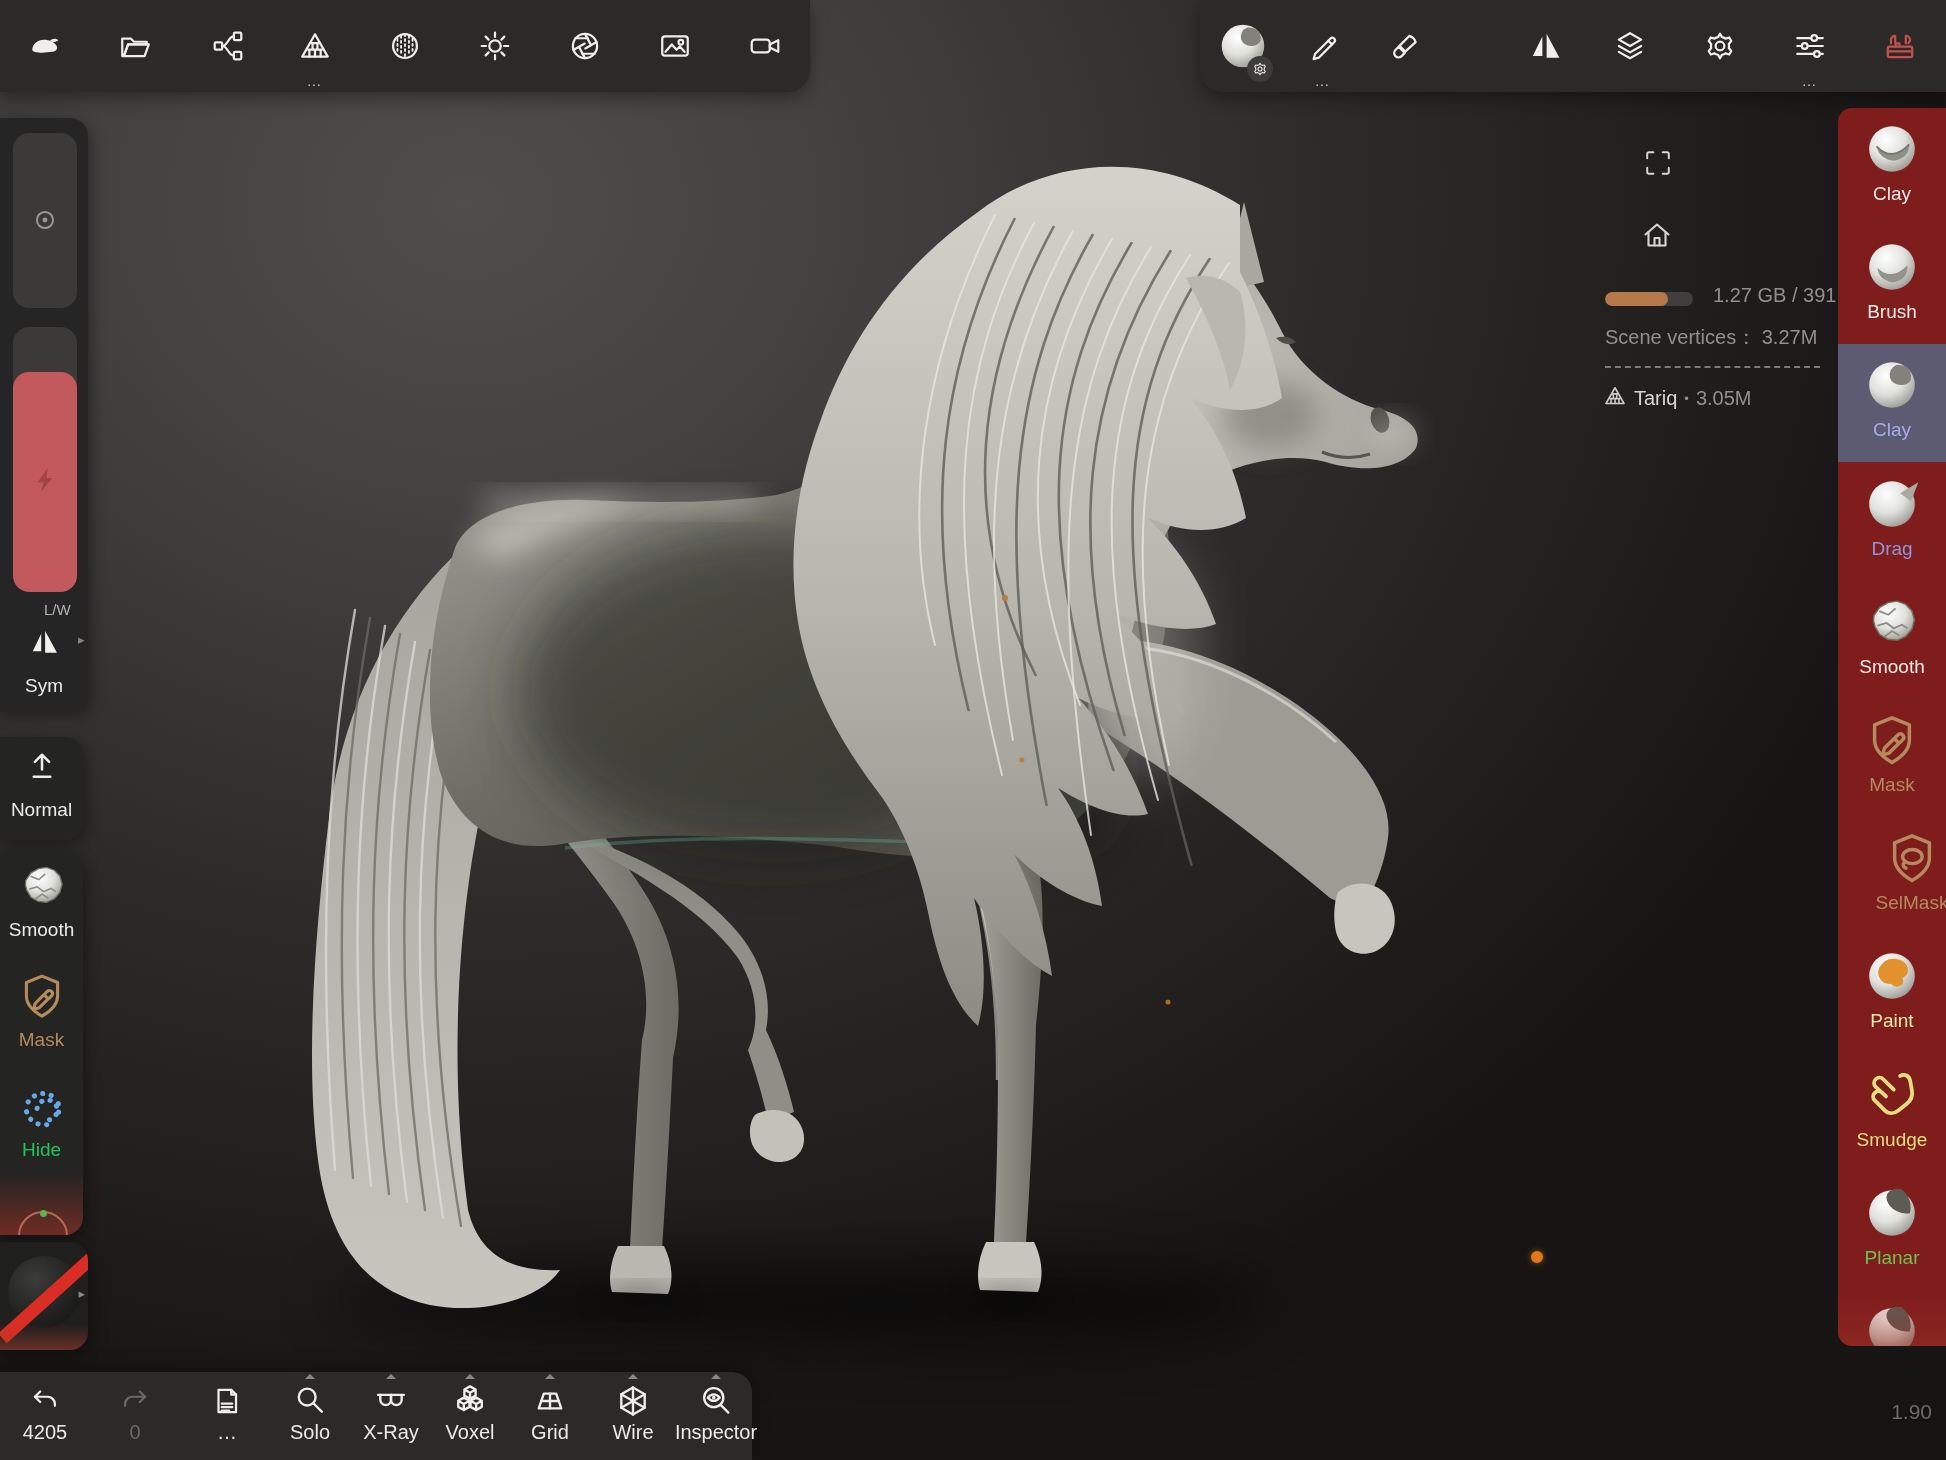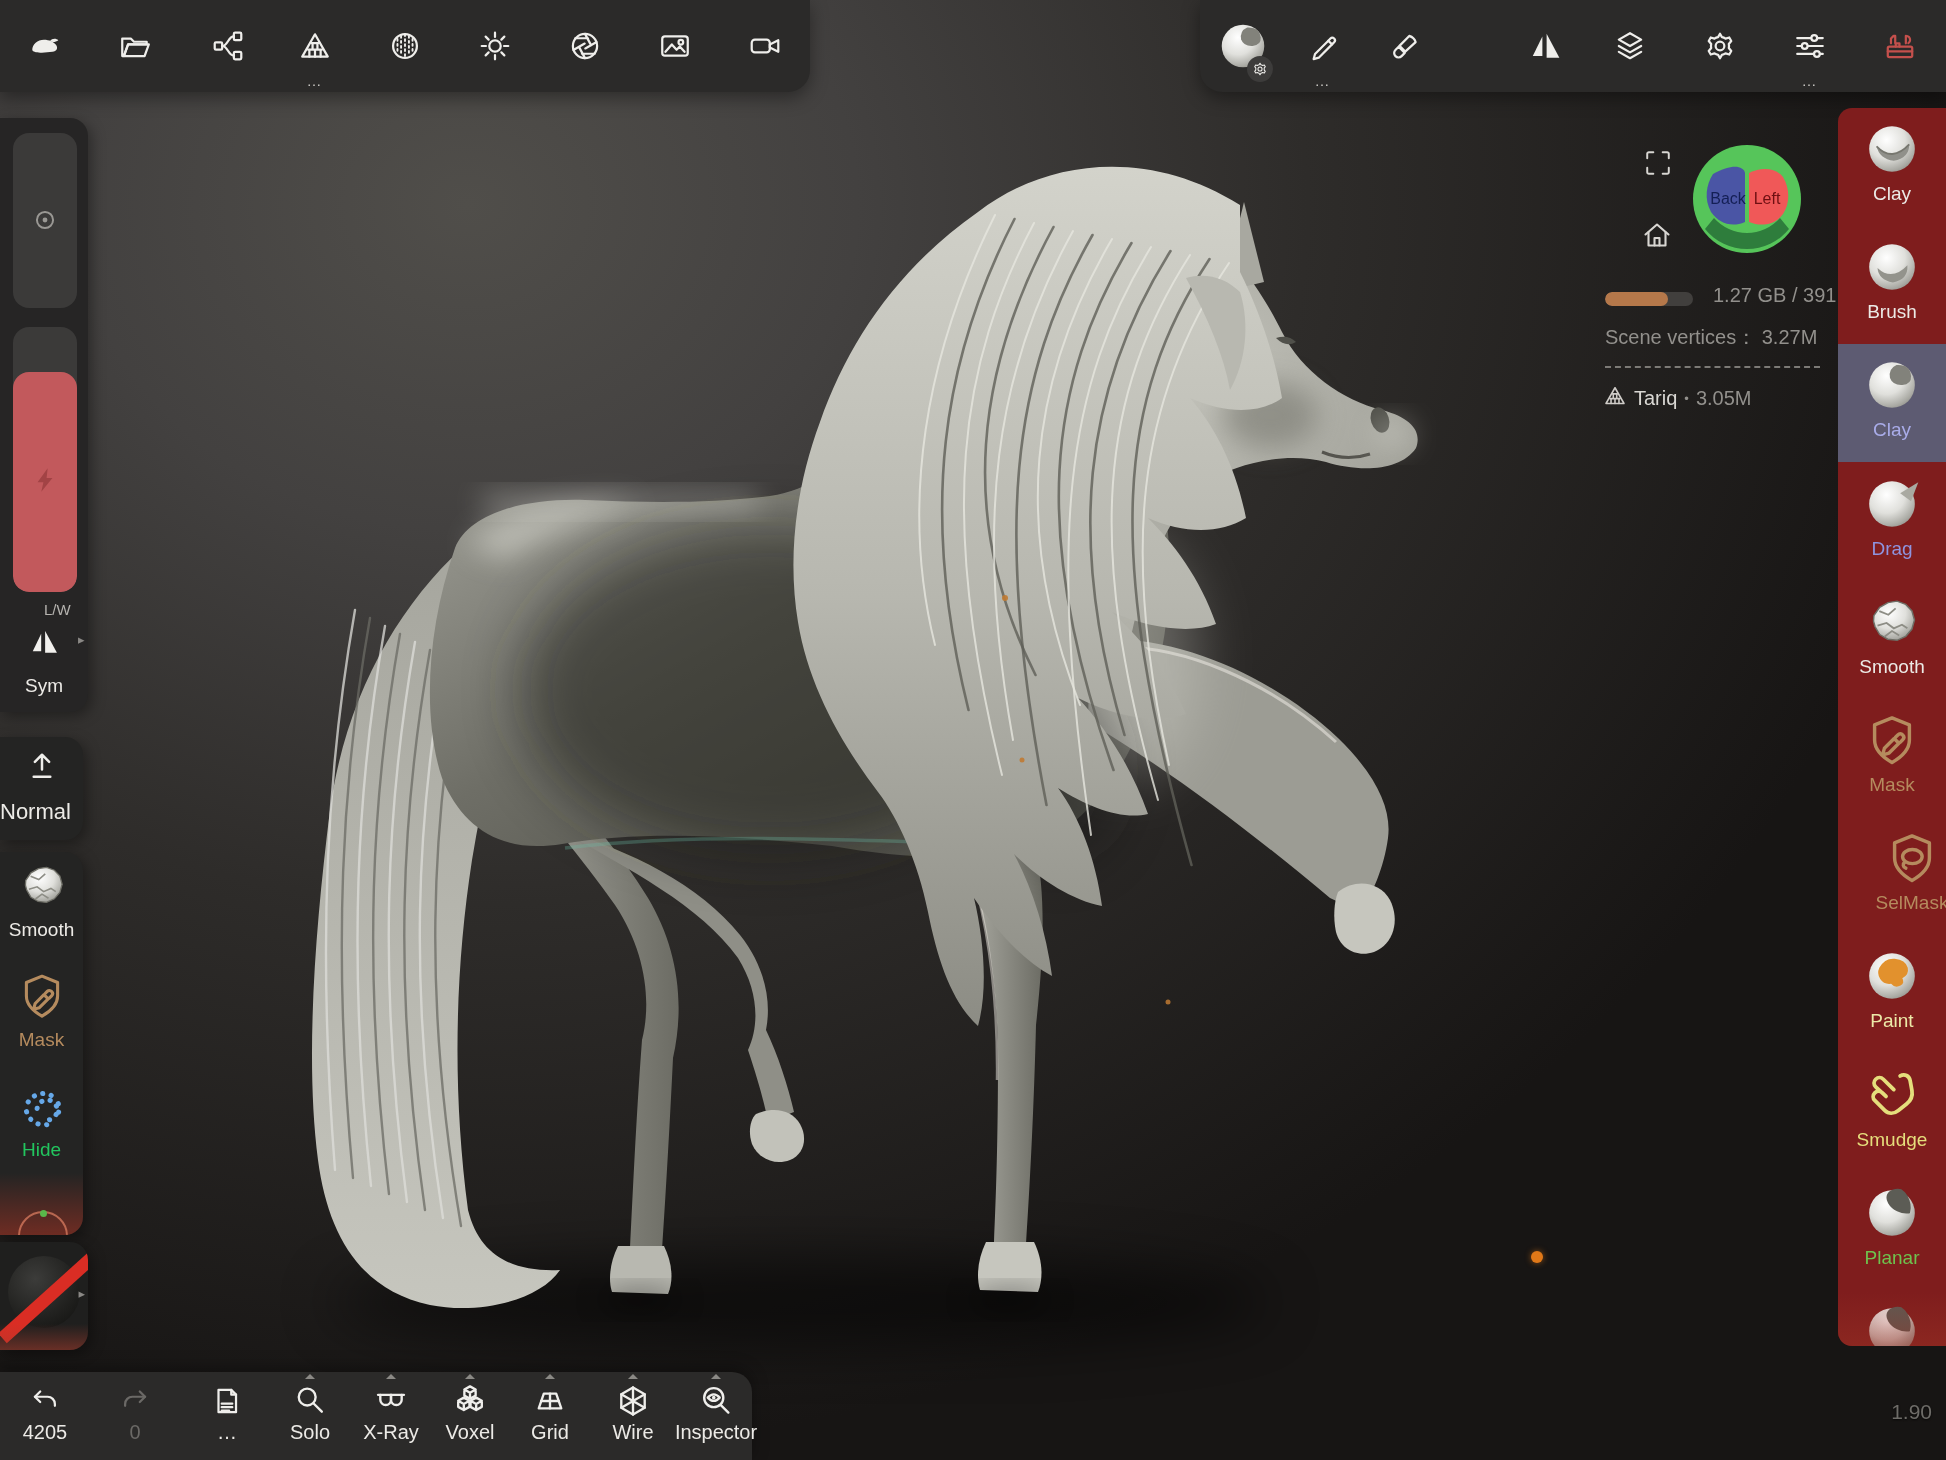--- a/index.html
+++ b/index.html
@@ -48,21 +48,21 @@
   #slRadius .sicon{position:absolute;left:0;right:0;top:72px;display:flex;justify-content:center;}
   #slStrength{top:209px;height:265px;overflow:hidden;}
   #slFill{position:absolute;left:0;right:0;bottom:0;height:220px;border-radius:16px;
     display:flex;align-items:center;justify-content:center;}
   #lwLabel{position:absolute;left:44px;top:483px;font-size:15px;color:#b5b3af;}
   #symIcon{position:absolute;left:26px;top:505px;}
   #symArrow{position:absolute;left:78px;top:514px;color:#8a8885;font-size:13px;}
   #symLabel{position:absolute;left:0;width:88px;top:557px;text-align:center;font-size:19px;color:#eceae6;}
   #panelB{top:737px;width:83px;height:103px;background:#242423;}
   #panelB .bicon{position:absolute;left:0;width:83px;top:10px;display:flex;justify-content:center;}
-  #panelB .blabel{position:absolute;left:0;width:83px;top:62px;text-align:left;font-size:22px;}
+  #panelB .blabel{position:absolute;left:0;width:83px;top:62px;text-align:center;font-size:19px;}
   #panelC{top:852px;width:83px;height:383px;background:#242423;overflow:hidden;}
   .citem{position:absolute;left:0;width:83px;display:flex;flex-direction:column;align-items:center;}
   .citem .clabel{font-size:19px;margin-top:3px;}
   #redfade{position:absolute;left:0;bottom:0;width:83px;height:62px;
     background:linear-gradient(to bottom, rgba(36,36,35,0), rgba(160,50,35,.6));}
   #gizmoPartial{position:absolute;left:18px;bottom:-26px;width:46px;height:46px;border-radius:50%;
     border:2px solid rgba(225,130,100,.7);}
   #gizmoPartial i{position:absolute;left:20px;top:-3px;width:7px;height:7px;border-radius:50%;background:#59b84a;}
   #panelD{top:1242px;width:88px;height:108px;background:#1f1f1e;overflow:hidden;}
   #noMatBall{position:absolute;left:8px;top:14px;width:72px;height:72px;border-radius:50%;
@@ -322,28 +322,20 @@
           <path d="M11 4.5 H6.2 A1.7 1.7 0 0 0 4.5 6.2 V11 M21 4.5 h4.8 A1.7 1.7 0 0 1 27.5 6.2 V11 M11 27.5 H6.2 A1.7 1.7 0 0 1 4.5 25.8 V21 M21 27.5 h4.8 a1.7 1.7 0 0 0 1.7-1.7 V21"></path>
         </g>
       </svg></div>
   <div class="navicon" style="left:1641px;top:219px;"><svg width="32" height="32" viewBox="0 0 32 32" fill="none" stroke="#efeeeb" stroke-width="2.1" stroke-linecap="round" stroke-linejoin="round">
         <g stroke="#d8d6d2">
           <path d="M4.5 15.5 L16 5.5 l11.5 10"></path>
           <path d="M7.5 13.2 V26.5 h17 V13.2"></path>
           <path d="M13.5 26.5 v-7.5 h5 v7.5"></path>
         </g>
       </svg></div>
-  <div id="navball"><svg width="112" height="112" viewBox="0 0 112 112">
-  <circle cx="56" cy="56" r="54" fill="#56c55a"></circle>
-  <path d="M14 86 A54 54 0 0 0 98 86 L89 75 A44 44 0 0 1 23 75 Z" fill="#2e7d3c"></path>
-  <path d="M22 31 C40 21 52 22 54 30 L54 79 C40 85 28 80 20 69 C13 56 15 42 22 31 Z" fill="#4a55a5"></path>
-  <path d="M58 30 C72 23 86 26 92 34 C99 46 99 60 92 71 C84 82 70 84 58 79 Z" fill="#f05858"></path>
-  <text x="37" y="61" font-size="16" font-family="Liberation Sans,sans-serif" fill="#141f55" text-anchor="middle">Back</text>
-  <text x="76" y="61" font-size="16" font-family="Liberation Sans,sans-serif" fill="#6e0f12" text-anchor="middle">Left</text>
-</svg></div>
 
   <div id="stats">
     <div id="membar">
         <div id="memfill" style="width: 72%; background: rgb(181, 120, 74);"></div>
       </div>
     <div id="memtext">1.27 GB / 391 M</div>
     <div id="verts">
       <span>Scene vertices：</span>
       <span>3.27M</span>
     </div>

